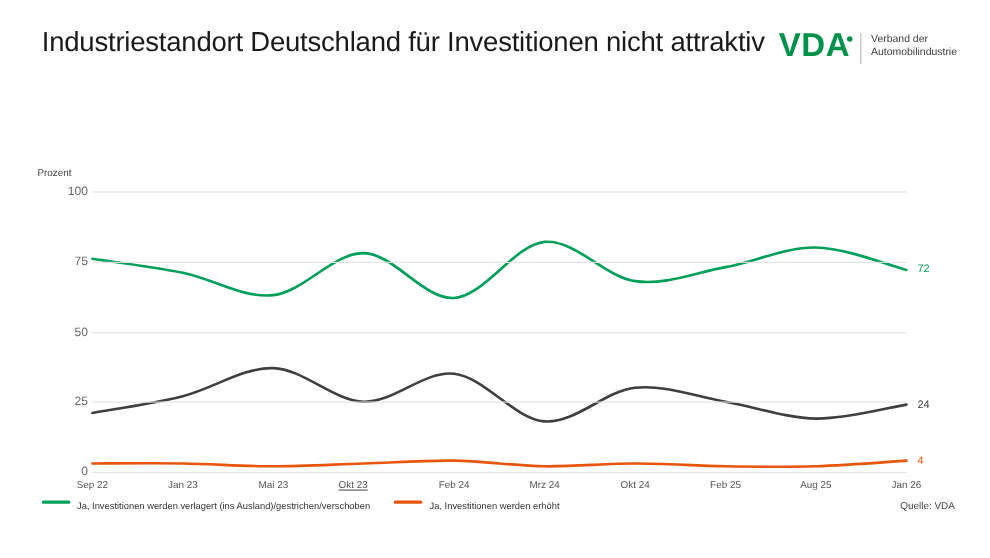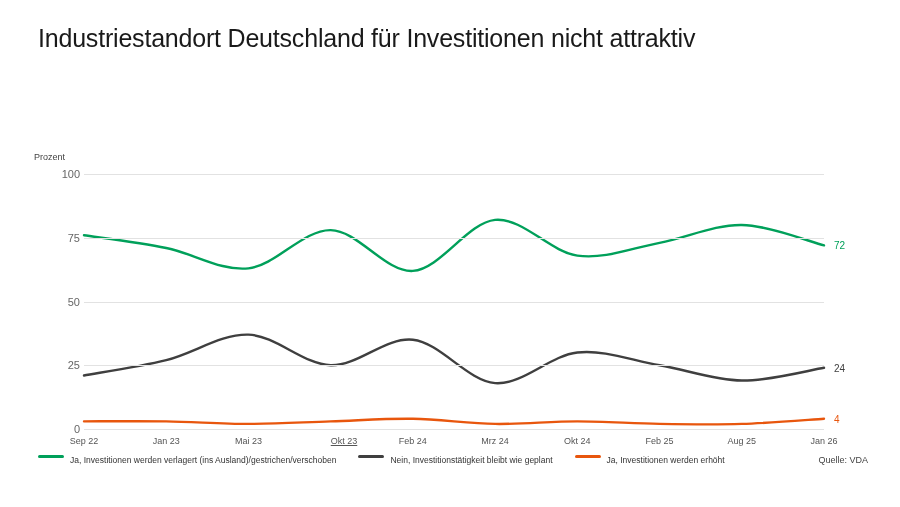--- a/index.html
+++ b/index.html
@@ -175,20 +175,31 @@
     color: #444444;
   }
 </style>
 </head>
 <body>
 
 <div class="slide">
 
   <div class="title">Industriestandort Deutschland für Investitionen nicht attraktiv</div>
 
+  <div class="logo-block">
+    <div class="logo-vda">
+      <span>VDA</span>
+      <span class="logo-dot"></span>
+    </div>
+    <div class="logo-divider"></div>
+    <div class="logo-sub">
+      <div>Verband der</div>
+      <div>Automobilindustrie</div>
+    </div>
+  </div>
 
 
   <div class="axis-unit">Prozent</div>
 
   <div class="chart-area">
     <div class="plot" id="plot">
       <svg class="lines" id="lines" viewBox="0 0 740 255" preserveAspectRatio="none">
           <path d="M 0 61.19999999999999 C 13.703703703703704 63.324999999999996, 54.814814814814824 68.42500000000001, 82.22222222222223 73.95000000000002 C 109.62962962962963 79.47500000000002, 137.03703703703707 97.325, 164.44444444444446 94.35 C 191.85185185185185 91.37499999999999, 219.25925925925924 55.67499999999999, 246.66666666666666 56.099999999999994 C 274.0740740740741 56.525, 301.4814814814815 98.60000000000001, 328.8888888888889 96.9 C 356.2962962962963 95.2, 383.7037037037037 48.45000000000001, 411.1111111111111 45.900000000000006 C 438.5185185185185 43.35, 465.9259259259259 77.77499999999999, 493.3333333333333 81.6 C 520.7407407407408 85.425, 548.1481481481482 73.94999999999999, 575.5555555555555 68.85 C 602.9629629629629 63.74999999999999, 630.3703703703704 50.574999999999996, 657.7777777777778 51 C 685.1851851851852 51.425000000000004, 726.2962962962963 68, 740 71.4" fill="none" stroke="#00a05a" stroke-width="2.4" stroke-linecap="round" stroke-linejoin="round"></path>
           <path d="M 0 201.45 C 13.703703703703704 198.89999999999998, 54.814814814814824 192.95, 82.22222222222223 186.14999999999998 C 109.62962962962963 179.34999999999997, 137.03703703703707 159.8, 164.44444444444446 160.65 C 191.85185185185185 161.5, 219.25925925925924 190.4, 246.66666666666666 191.25 C 274.0740740740741 192.1, 301.4814814814815 162.775, 328.8888888888889 165.75 C 356.2962962962963 168.725, 383.7037037037037 206.975, 411.1111111111111 209.1 C 438.5185185185185 211.225, 465.9259259259259 181.475, 493.3333333333333 178.5 C 520.7407407407408 175.525, 548.1481481481482 186.575, 575.5555555555555 191.25 C 602.9629629629629 195.925, 630.3703703703704 206.125, 657.7777777777778 206.55 C 685.1851851851852 206.97500000000002, 726.2962962962963 195.925, 740 193.8" fill="none" stroke="#3f3f3f" stroke-width="2.4" stroke-linecap="round" stroke-linejoin="round"></path>
           <path d="M 0 247.35 C 13.703703703703704 247.35, 54.814814814814824 246.92499999999998, 82.22222222222223 247.35 C 109.62962962962963 247.775, 137.03703703703707 249.9, 164.44444444444446 249.9 C 191.85185185185185 249.9, 219.25925925925924 248.2, 246.66666666666666 247.35 C 274.0740740740741 246.5, 301.4814814814815 244.375, 328.8888888888889 244.8 C 356.2962962962963 245.22500000000002, 383.7037037037037 249.47500000000002, 411.1111111111111 249.9 C 438.5185185185185 250.325, 465.9259259259259 247.35, 493.3333333333333 247.35 C 520.7407407407408 247.35, 548.1481481481482 249.475, 575.5555555555555 249.9 C 602.9629629629629 250.32500000000002, 630.3703703703704 250.75, 657.7777777777778 249.9 C 685.1851851851852 249.05, 726.2962962962963 245.65, 740 244.8" fill="none" stroke="#e8560d" stroke-width="2.4" stroke-linecap="round" stroke-linejoin="round"></path>
@@ -204,42 +215,38 @@
         </div>
         <div class="gridline" style="top: 63.75px;">
           <span class="ytick">75</span>
         </div>
         <div class="gridline" style="top: 0px;">
           <span class="ytick">100</span>
         </div>
         <div class="xtick" style="left: 0px;">Sep 22</div>
         <div class="xtick" style="left: 82.2222px;">Jan 23</div>
         <div class="xtick" style="left: 164.444px;">Mai 23</div>
-        <div class="xtick" style="left: 260px; text-decoration: underline;">Okt 23</div>
+        <div class="xtick" style="left: 237px; text-decoration: underline;">Okt 23</div>
         <div class="xtick" style="left: 328.889px;">Feb 24</div>
         <div class="xtick" style="left: 411.111px;">Mrz 24</div>
         <div class="xtick" style="left: 493.333px;">Okt 24</div>
         <div class="xtick" style="left: 575.556px;">Feb 25</div>
         <div class="xtick" style="left: 657.778px;">Aug 25</div>
         <div class="xtick" style="left: 740px;">Jan 26</div>
         <div class="endlabel" style="top: 71.4px; color: rgb(0, 160, 90);">72</div>
         <div class="endlabel" style="top: 193.8px; color: rgb(63, 63, 63);">24</div>
         <div class="endlabel" style="top: 244.8px; color: rgb(232, 86, 13);">4</div>
       </div>
   </div>
 
   <div class="legend" id="legend">
       <div class="legend-item">
         <span class="legend-swatch" style="background: rgb(0, 160, 90);"></span>
         <span>Ja, Investitionen werden verlagert (ins Ausland)/gestrichen/verschoben</span>
       </div>
       <div class="legend-item">
-        <span class="legend-swatch" style="background: rgb(63, 63, 63);"></span>
-        <span>Nein, Investitionstätigkeit bleibt wie geplant</span>
-      </div>
-      <div class="legend-item">
         <span class="legend-swatch" style="background: rgb(232, 86, 13);"></span>
         <span>Ja, Investitionen werden erhöht</span>
       </div>
     </div>
 
   <div class="source">Quelle: VDA</div>
 </div>
 
 </body></html>

